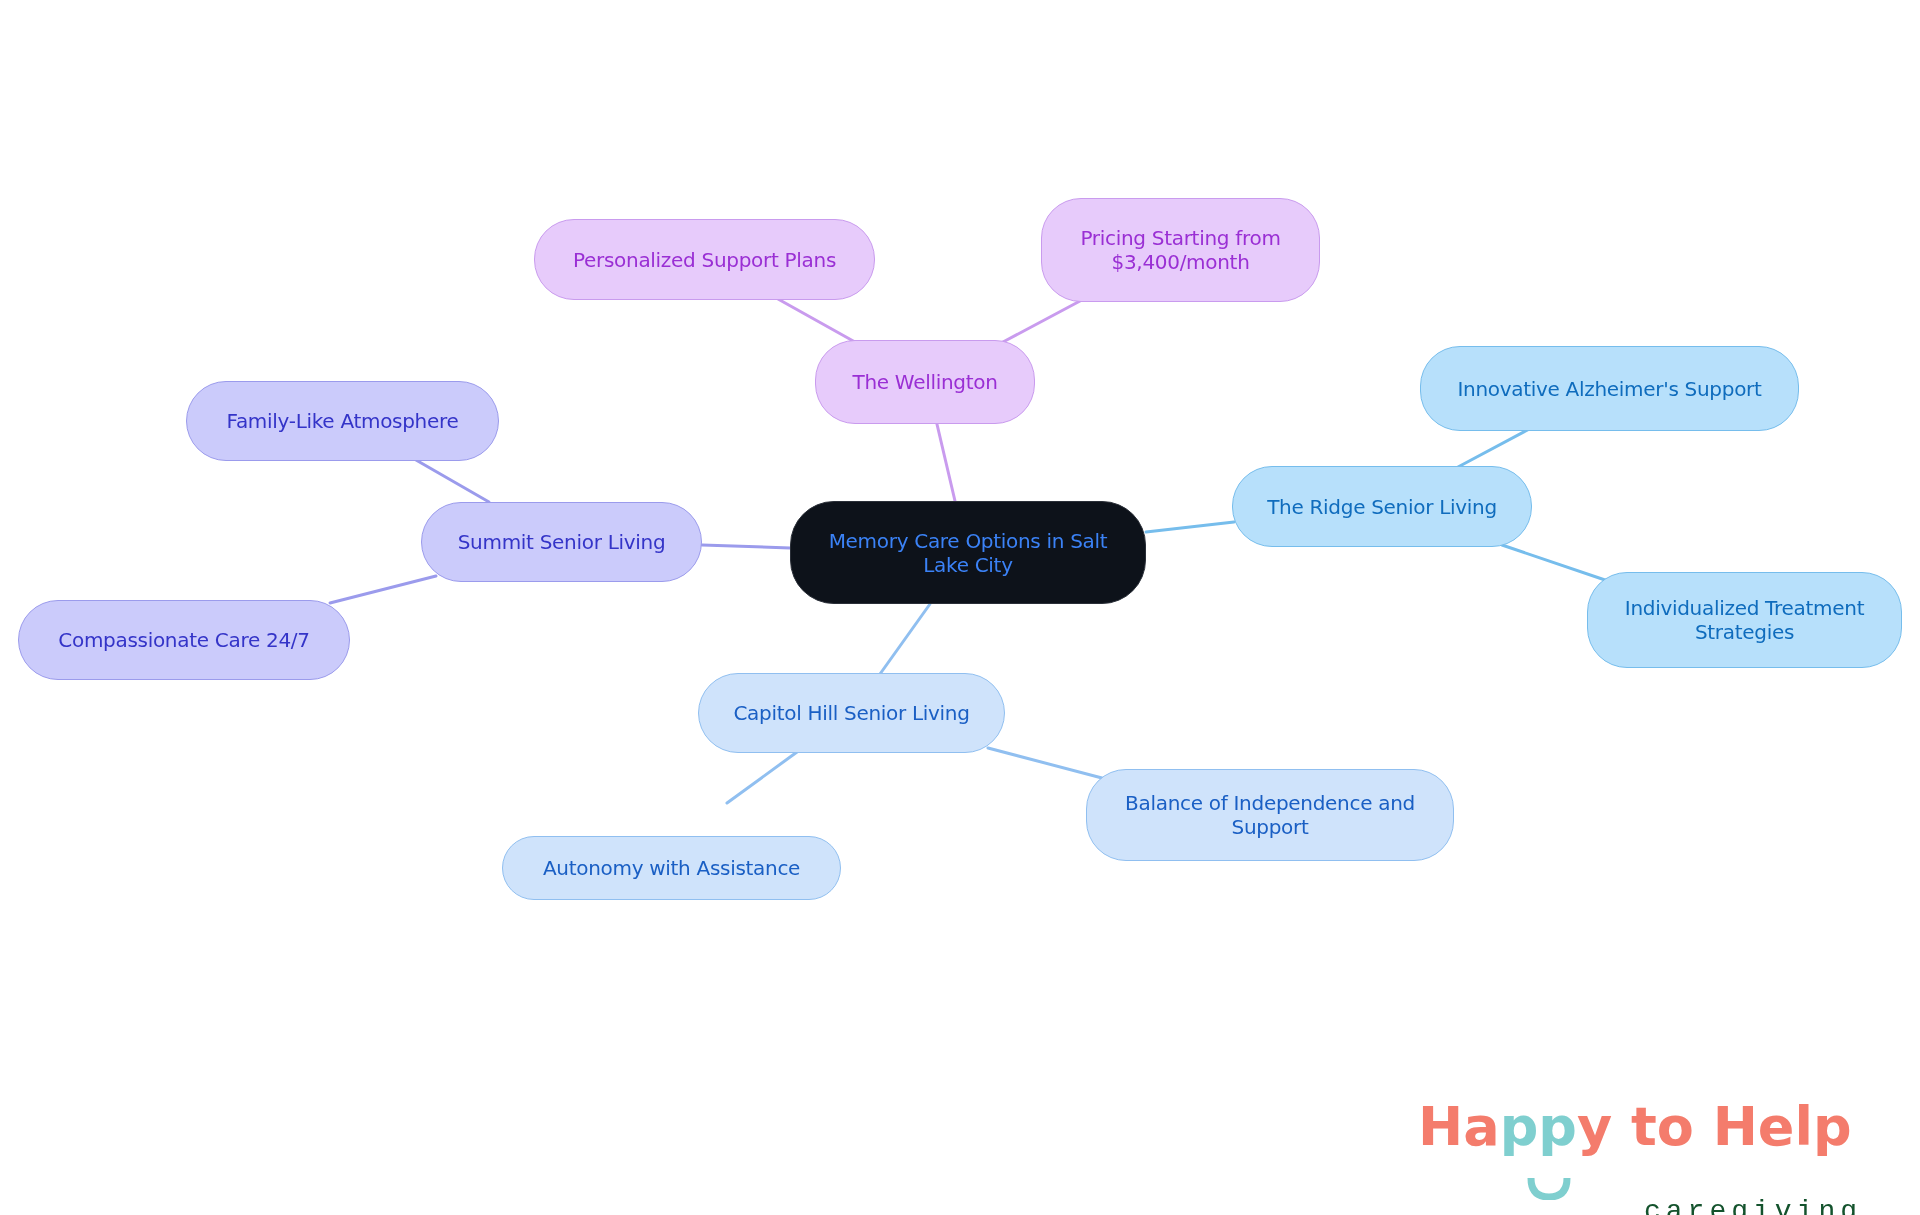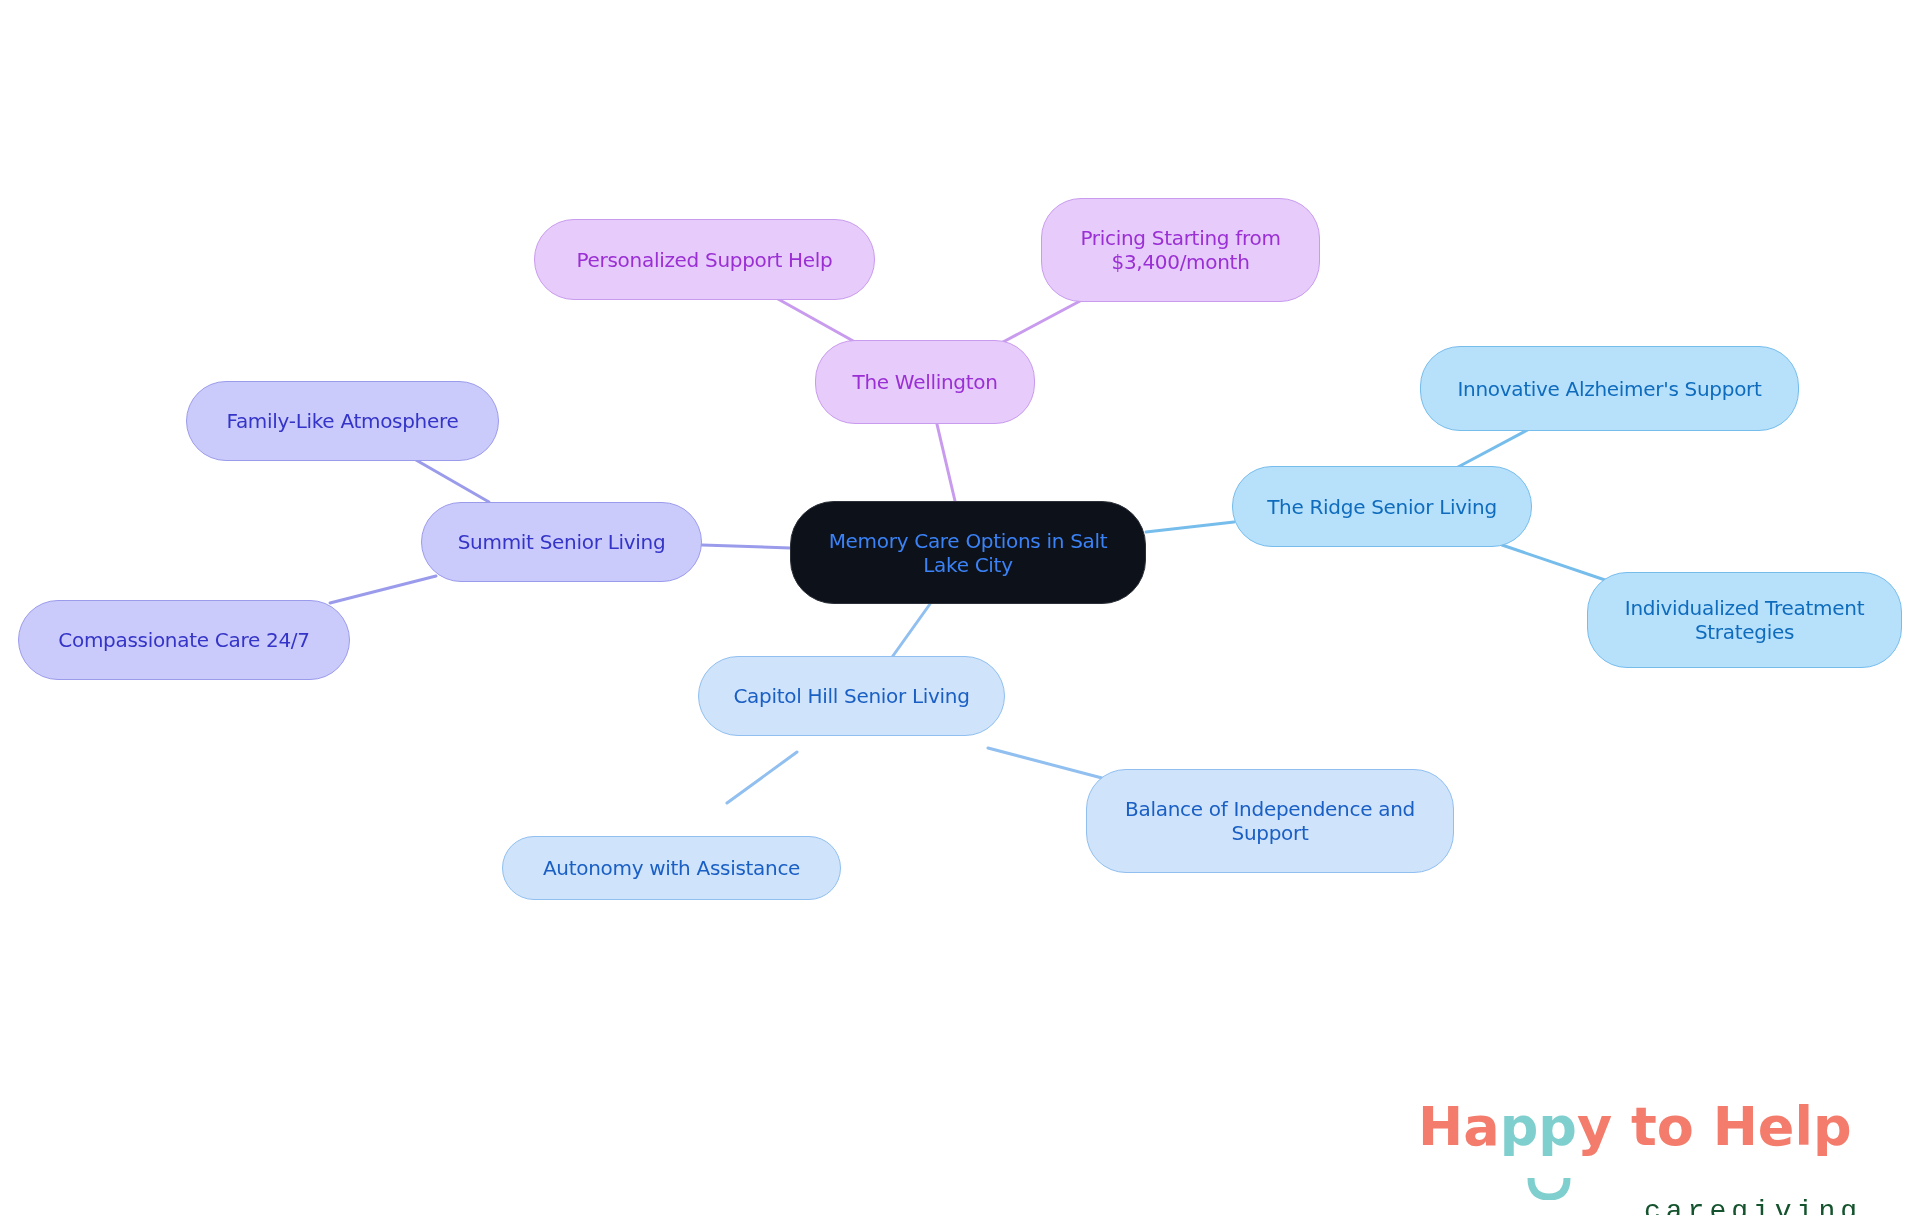--- a/index.html
+++ b/index.html
@@ -39,30 +39,30 @@
     <line x1="988" y1="748" x2="1102" y2="778" stroke="#90bff0" stroke-width="3" stroke-linecap="round"></line>
     <line x1="790" y1="548" x2="702" y2="545" stroke="#9b9bec" stroke-width="3" stroke-linecap="round"></line>
     <line x1="489" y1="502" x2="416" y2="460" stroke="#9b9bec" stroke-width="3" stroke-linecap="round"></line>
     <line x1="436" y1="576" x2="330" y2="603" stroke="#9b9bec" stroke-width="3" stroke-linecap="round"></line>
   </svg>
 
 <div id="nodes">
     <div class="node center" style="left: 790px; top: 501px; width: 356px; height: 103px;"><span>Memory Care Options in Salt
 Lake City</span></div>
     <div class="node g-purple" style="left: 815px; top: 340px; width: 220px; height: 84px;"><span>The Wellington</span></div>
-    <div class="node g-purple" style="left: 534px; top: 219px; width: 341px; height: 81px;"><span>Personalized Support Help</span></div>
+    <div class="node g-purple" style="left: 534px; top: 219px; width: 341px; height: 81px;"><span>Personalized Support Plans</span></div>
     <div class="node g-purple" style="left: 1041px; top: 198px; width: 279px; height: 104px;"><span>Pricing Starting from
 $3,400/month</span></div>
     <div class="node g-sky" style="left: 1232px; top: 466px; width: 300px; height: 81px;"><span>The Ridge Senior Living</span></div>
     <div class="node g-sky" style="left: 1420px; top: 346px; width: 379px; height: 85px;"><span>Innovative Alzheimer's Support</span></div>
     <div class="node g-sky" style="left: 1587px; top: 572px; width: 315px; height: 96px;"><span>Individualized Treatment
 Strategies</span></div>
-    <div class="node g-blue" style="left: 698px; top: 656px; width: 307px; height: 80px;"><span>Capitol Hill Senior Living</span></div>
+    <div class="node g-blue" style="left: 698px; top: 673px; width: 307px; height: 80px;"><span>Capitol Hill Senior Living</span></div>
     <div class="node g-blue" style="left: 502px; top: 836px; width: 339px; height: 64px;"><span>Autonomy with Assistance</span></div>
-    <div class="node g-blue" style="left: 1086px; top: 769px; width: 368px; height: 104px;"><span>Balance of Independence and
+    <div class="node g-blue" style="left: 1086px; top: 769px; width: 368px; height: 92px;"><span>Balance of Independence and
 Support</span></div>
     <div class="node g-indigo" style="left: 421px; top: 502px; width: 281px; height: 80px;"><span>Summit Senior Living</span></div>
     <div class="node g-indigo" style="left: 186px; top: 381px; width: 313px; height: 80px;"><span>Family-Like Atmosphere</span></div>
     <div class="node g-indigo" style="left: 18px; top: 600px; width: 332px; height: 80px;"><span>Compassionate Care 24/7</span></div>
   </div>
 
 <div class="logo">
   <div class="logo-main">
     <span class="coral">Ha</span><span class="teal">pp</span><span class="coral">y to Help</span>
   </div>

